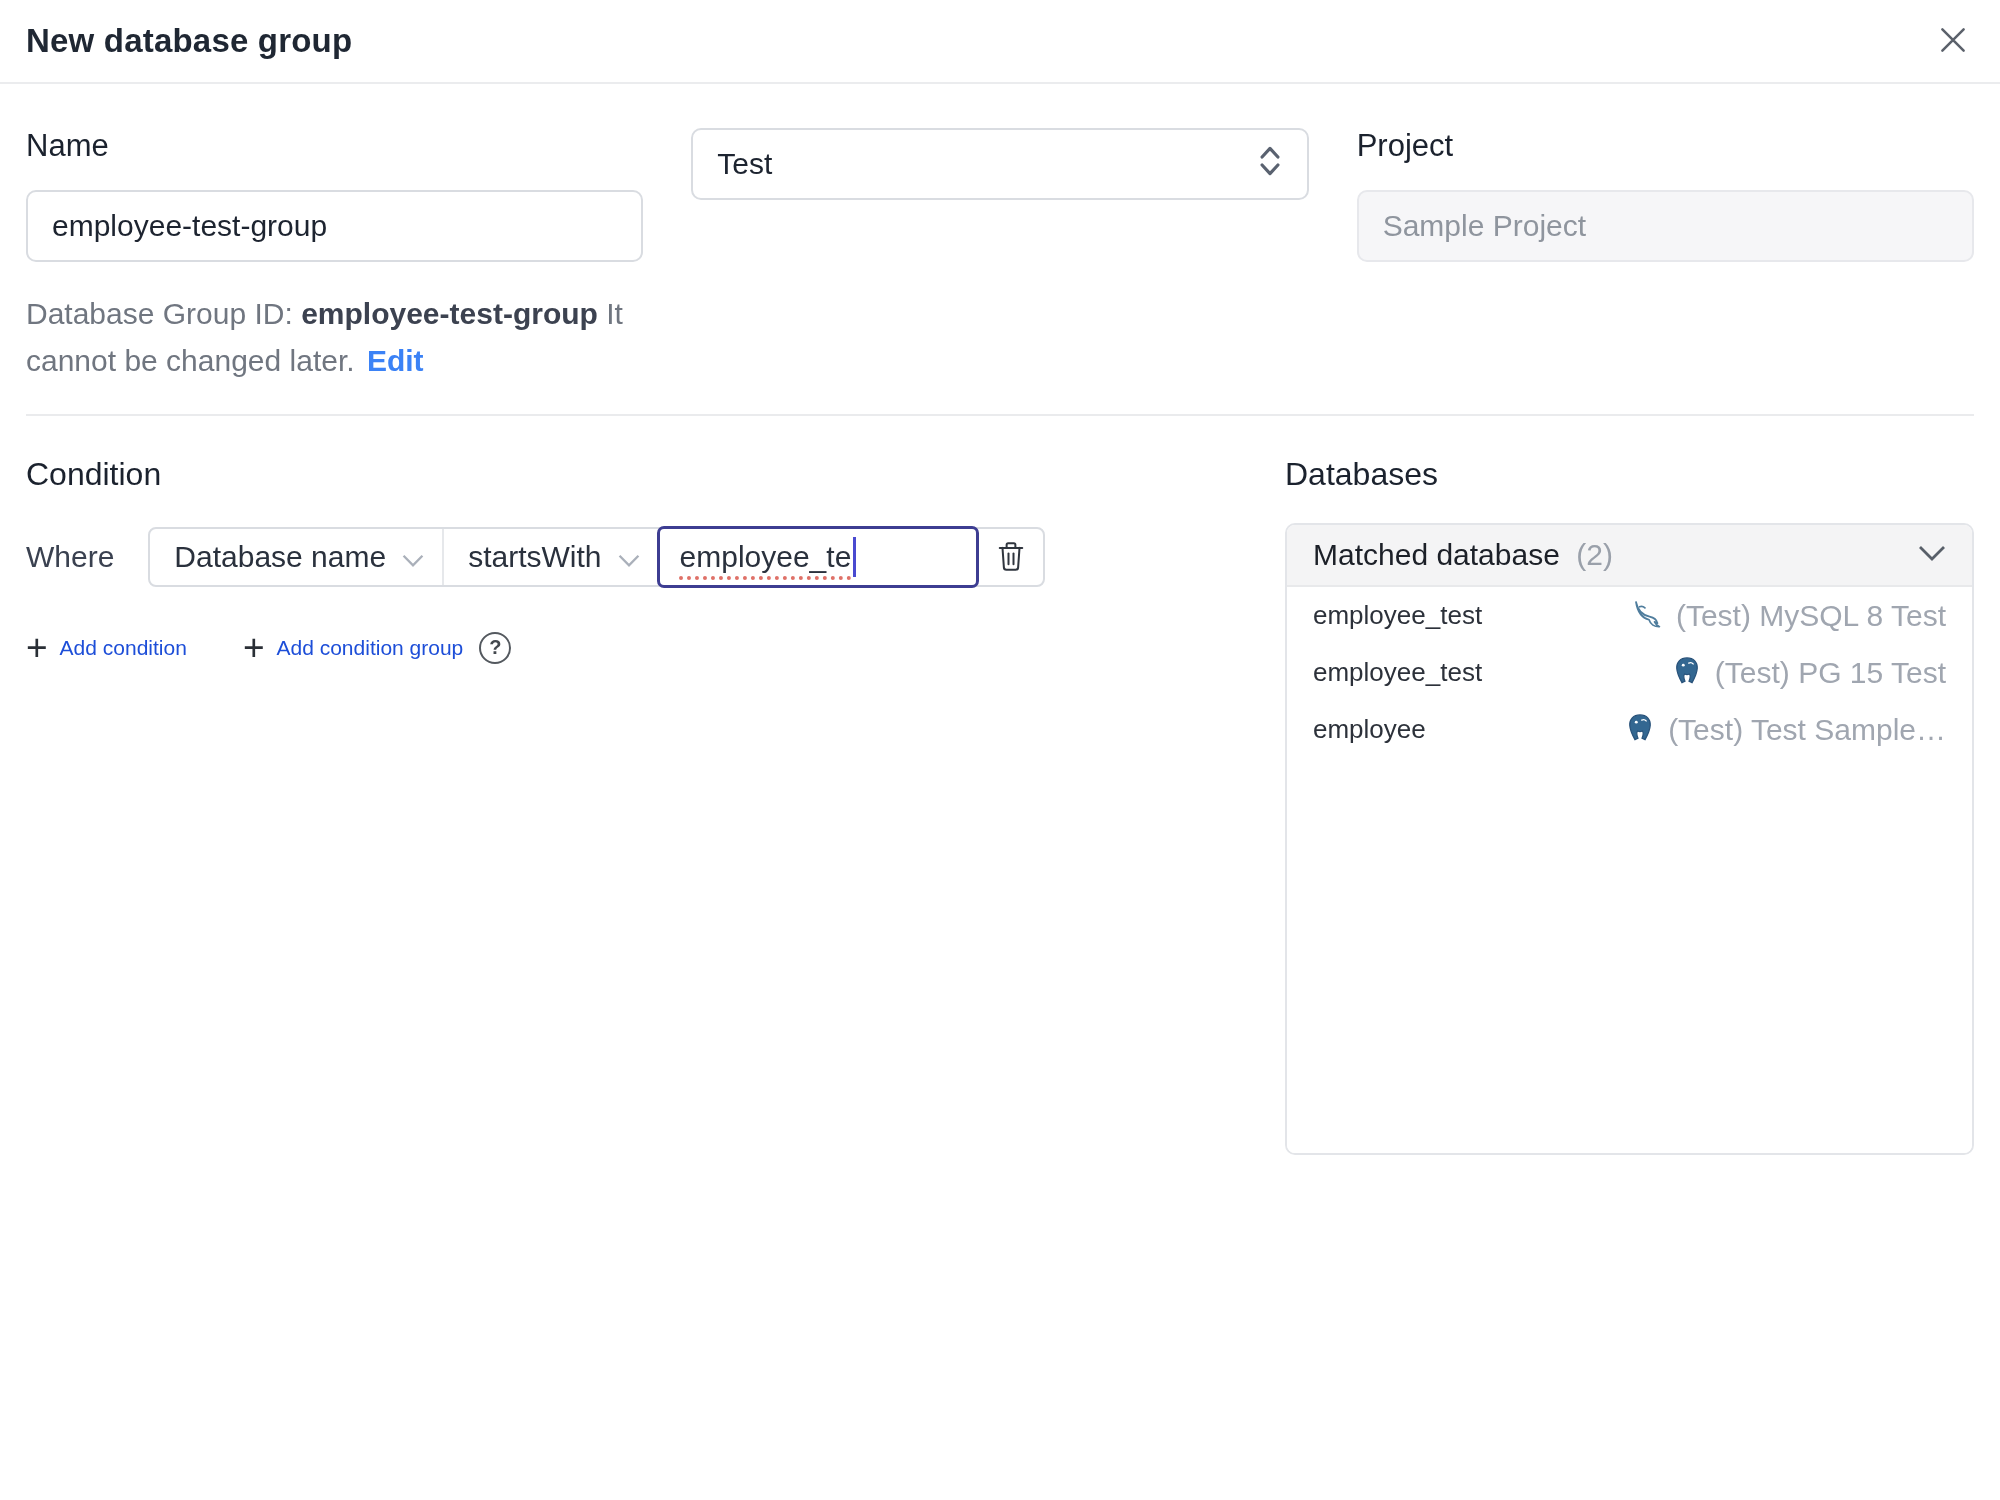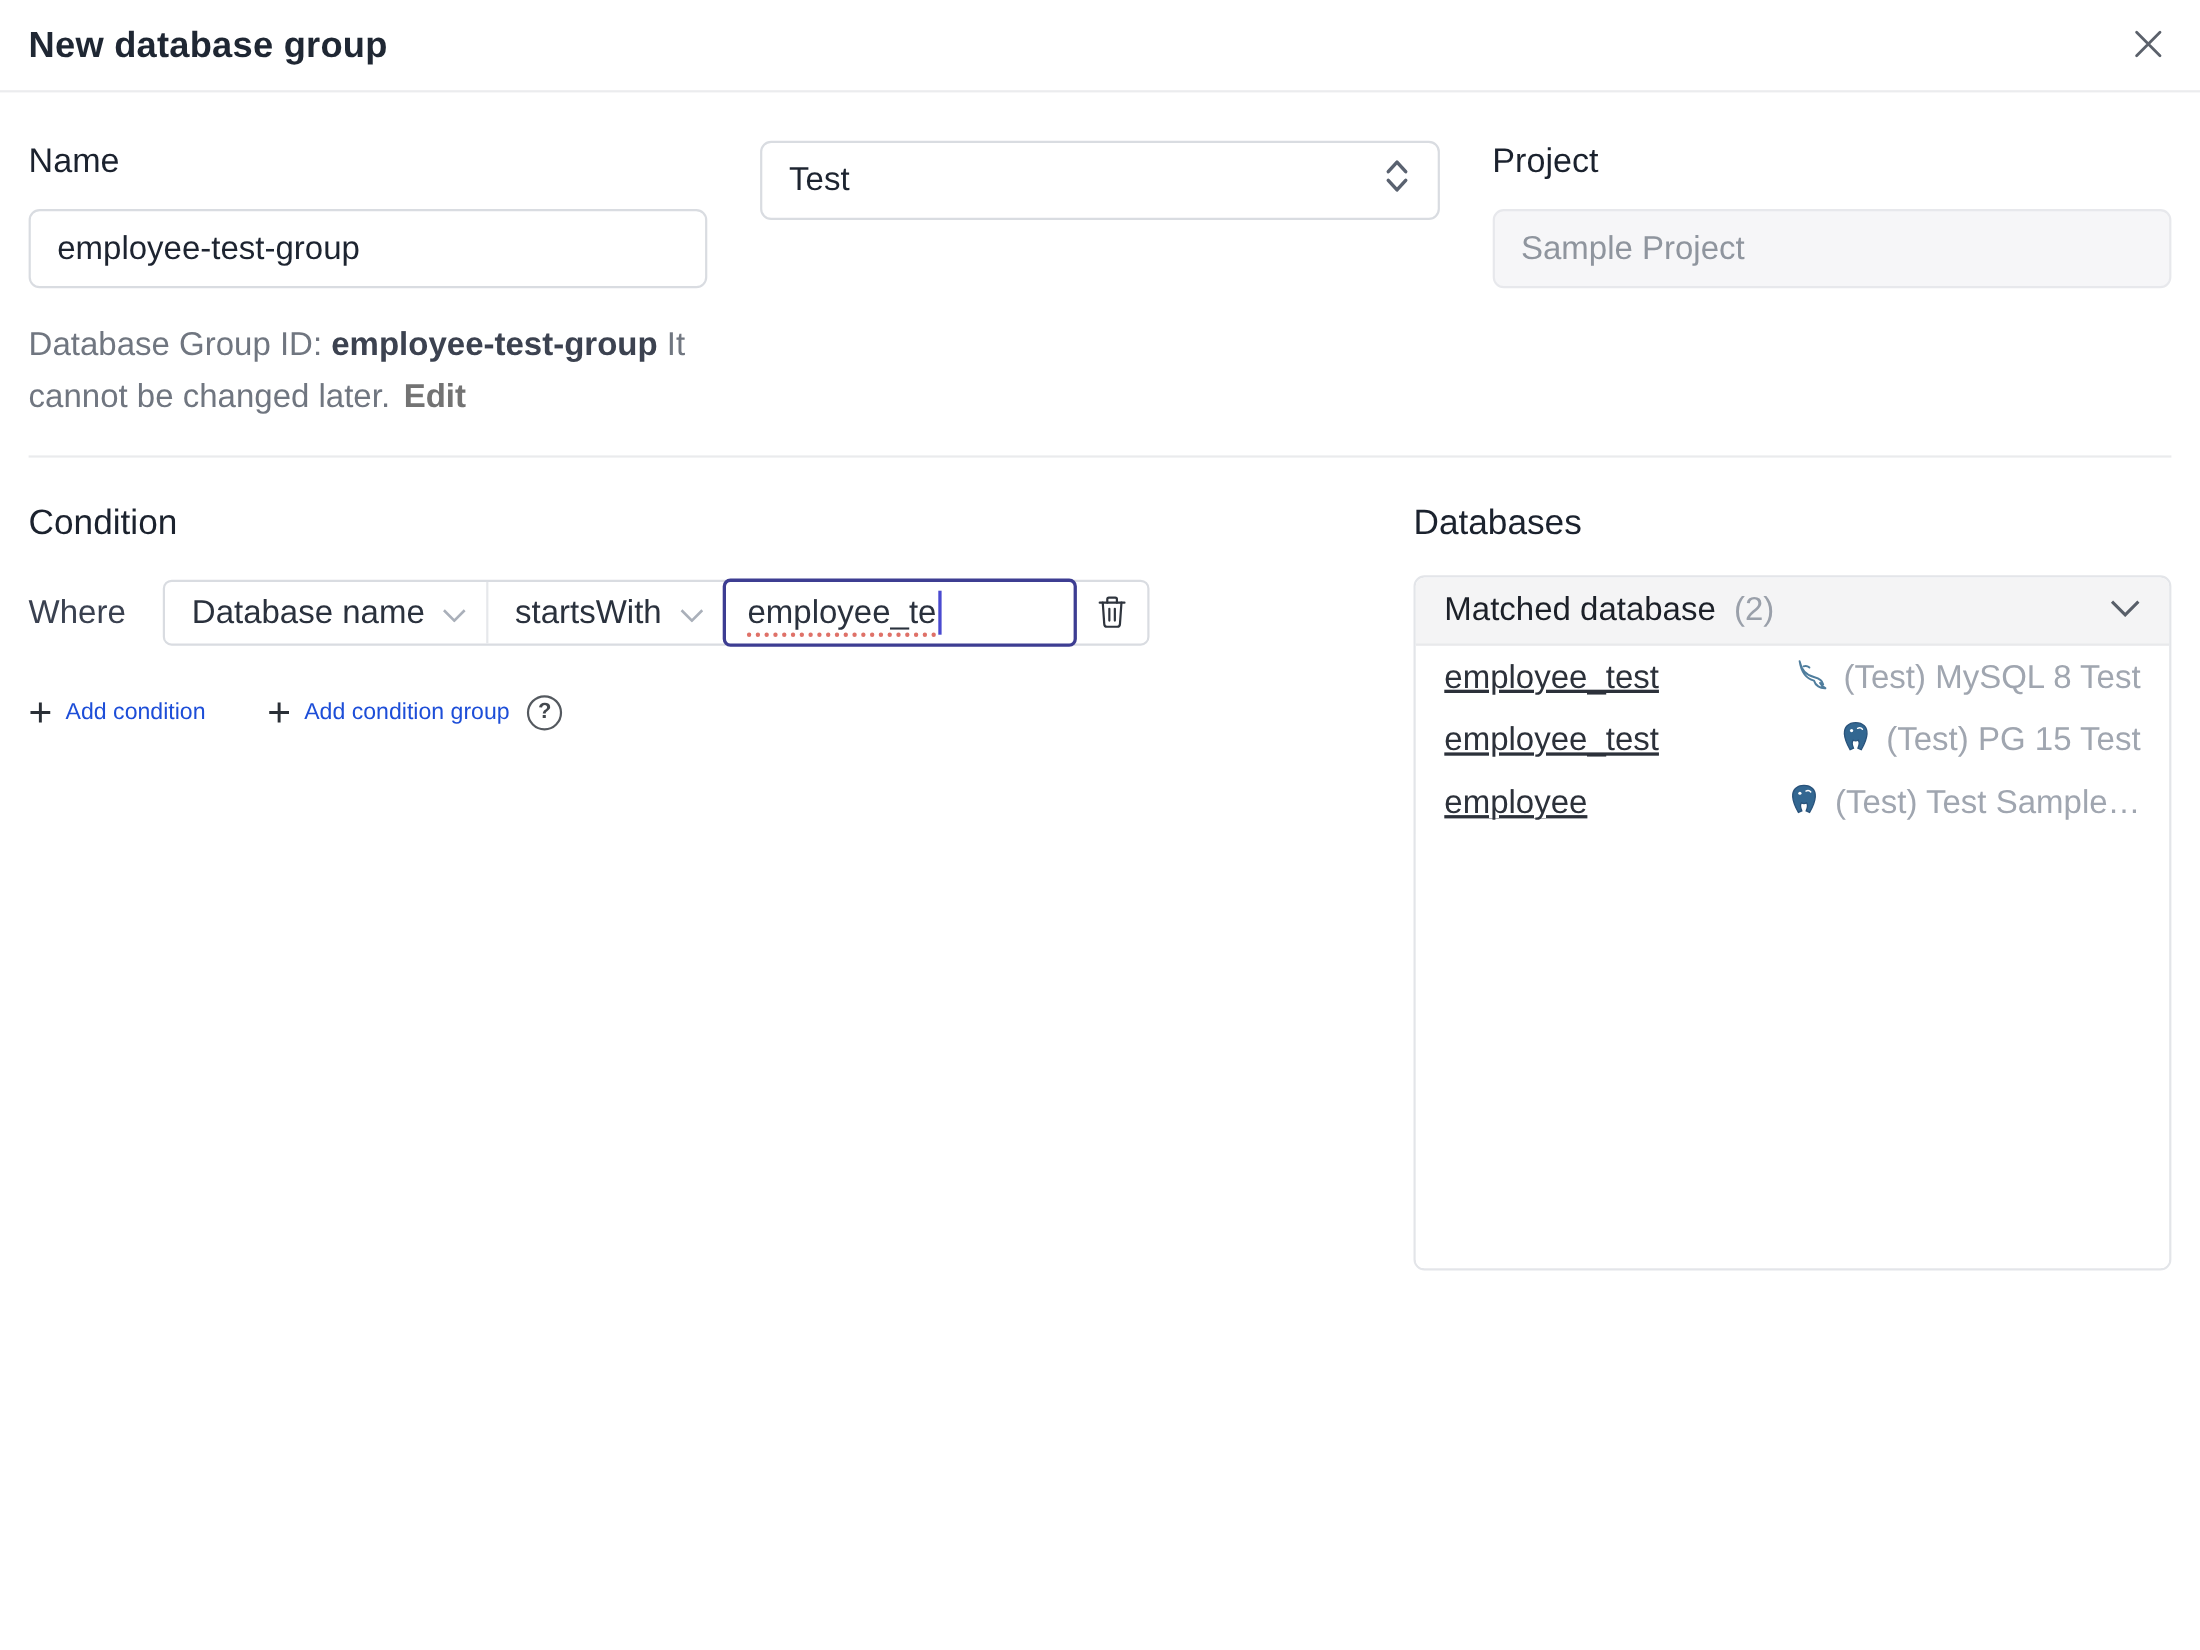--- a/index.html
+++ b/index.html
@@ -16,21 +16,21 @@
   .form-row { display:grid; grid-template-columns:repeat(3,1fr); column-gap:48px; padding:44px 26px 0; }
   .field-label { font-size:31px; font-weight:500; color:#1b222e; margin-bottom:26px; }
   .control { height:72px; width:100%; border:2px solid #d9dce1; border-radius:10px;
     background:#fff; display:flex; align-items:center; padding:0 24px; font-size:30px; color:#1d2430; }
   .control input { border:none; outline:none; font:inherit; color:inherit; width:100%; background:transparent; }
   .select-ctl { justify-content:space-between; cursor:pointer; }
   .disabled-ctl { background:#f6f6f8; border-color:#e7e8ec; color:#8f959e; }
 
   .hint { margin-top:28px; max-width:620px; font-size:30px; line-height:47px; color:#707680; }
   .hint .hint-id { font-weight:700; color:#3c4250; }
-  .hint .edit-link { color:#737373; font-weight:700; text-decoration:none; margin-left:4px; cursor:pointer; }
+  .hint .edit-link { color:#3b82f6; font-weight:700; text-decoration:none; margin-left:4px; cursor:pointer; }
 
   .divider { border:none; border-top:2px solid #eaebed; margin:30px 26px 0; }
 
   
   .main { display:flex; padding:0 26px; margin-top:40px; gap:26px; }
   .left-col { flex:1; }
   .right-col { width:689px; flex:none; }
   .section-heading { font-size:32px; font-weight:500; color:#1b222e; }
 
   
@@ -58,21 +58,21 @@
 
   
   .db-panel { margin-top:30px; height:632px; border:2px solid #e3e5e9; border-radius:10px;
     overflow:hidden; display:flex; flex-direction:column; background:#fff; }
   .db-header { height:62px; flex:none; background:#f4f4f5; display:flex; align-items:center;
     justify-content:space-between; padding:0 26px; border-bottom:2px solid #e8e9eb; cursor:pointer; }
   .db-header.not-first { border-top:2px solid #e8e9eb; }
   .db-header-title { font-size:30px; font-weight:500; color:#1c2028; }
   .db-header-count { font-size:30px; color:#9aa0aa; margin-left:12px; font-weight:400; }
   .db-row { height:57px; flex:none; display:flex; align-items:center; justify-content:space-between; padding:0 26px; }
-  .db-name { font-size:30px; color:#2c313a;text-decoration:underline; }
+  .db-name { font-size:26px; color:#2c313a; }
   .db-instance { display:flex; align-items:center; gap:12px; }
   .db-instance-text { font-size:30px; color:#a0a6b0; }
   .panel-filler { flex:1; background:#fff; }
 </style>
 </head>
 <body>
 
 <div class="dlg-header">
   <div class="dlg-title">New database group</div>
   <button class="close-btn">

